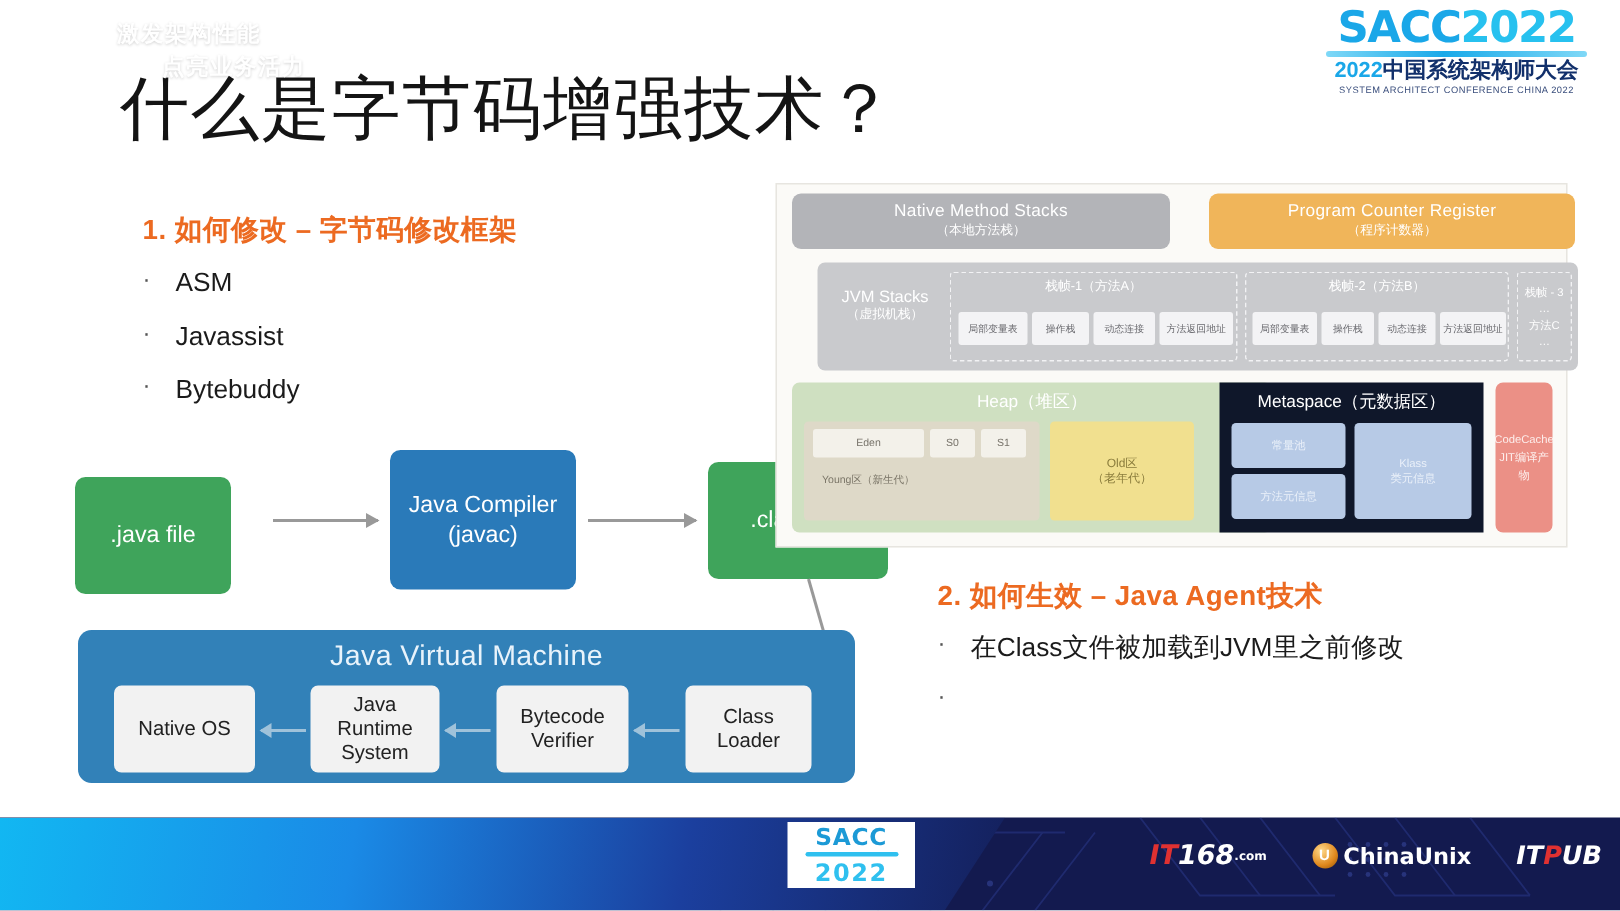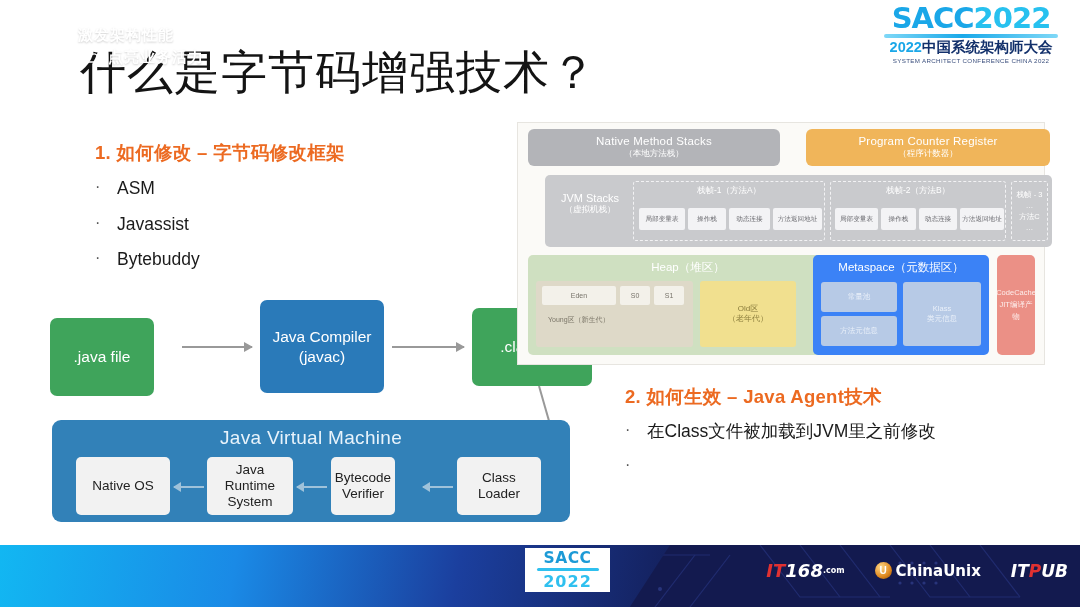--- a/index.html
+++ b/index.html
@@ -78,36 +78,36 @@
           display:flex; align-items:center; justify-content:center; text-align:center; }
   .heapwrap { position:absolute; background:#cfe0c1; border-radius:5px; }
   .heapwrap .htitle { text-align:center; color:#fff; font-size:11.5px; padding-top:5px; }
   .young { position:absolute; background:#ded9c8; border-radius:3px; }
   .ycell { position:absolute; background:#f3f1ea; border-radius:2px; color:#77736a; font-size:7px;
            display:flex; align-items:center; justify-content:center; }
   .ylabel { position:absolute; color:#7b7668; font-size:7px; }
   .old { position:absolute; background:#f1e08f; border-radius:3px; color:#8a7c3c; font-size:8px;
          display:flex; flex-direction:column; align-items:center; justify-content:center; text-align:center;
          line-height:1.3; }
-  .metawrap { position:absolute; background:#3b82f6; border-radius:5px; }
+  .metawrap { position:absolute; background:#0f172a; border-radius:0; }
   .metawrap .mtitle { text-align:center; color:#fff; font-size:11.5px; padding-top:5px; }
   .mcell { position:absolute; background:#b7cae6; border-radius:3px; color:#eaf0f9; font-size:7.5px;
            display:flex; flex-direction:column; align-items:center; justify-content:center; text-align:center;
            line-height:1.35; }
   .codecache { position:absolute; background:#eb9086; border-radius:5px; color:#fdeeec; font-size:7.5px;
                display:flex; flex-direction:column; align-items:center; justify-content:center;
                text-align:center; line-height:1.6; }
 
   
   .footer { position:absolute; left:0; bottom:0; width:1080px; height:62px; background:#131a4f; overflow:hidden; }
   .f-left { position:absolute; left:0; top:0; width:670px; height:62px;
             background: linear-gradient(100deg, #12b7f2 0%, #1a8ae6 35%, #1b3f9e 68%, #14205c 100%);
             clip-path: polygon(0 0, 100% 0, 94% 100%, 0 100%); }
   .f-circuit { position:absolute; right:0; top:0; width:620px; height:62px; opacity:.55; }
-  .f-slogan { position:absolute; left:78px; top:24px; color:#ffffff; font-weight:bold; font-size:15px;
+  .f-slogan { position:absolute; left:78px; top:12px; color:#ffffff; font-weight:bold; font-size:15px;
               line-height:1.45; letter-spacing:1px; text-shadow:0 1px 2px rgba(0,0,0,.18); }
   .f-slogan .ln2 { display:flex; align-items:center; gap:8px; }
   .badge { position:absolute; left:525px; top:548px; width:85px; height:44px; background:#fff;
            display:flex; flex-direction:column; align-items:center; justify-content:center; }
   .badge .b1 { color:#1c9ad6; font-weight:bold; font-size:15.5px; letter-spacing:0.5px;
                font-family:"DejaVu Sans",sans-serif; }
   .badge .bline { width:62px; height:3px; background:#2fc0ef; border-radius:2px; margin:1px 0; }
   .badge .b2 { color:#2fc0ef; font-weight:bold; font-size:16px; letter-spacing:1px;
                font-family:"DejaVu Sans",sans-serif; }
   .f-logos { position:absolute; right:12px; top:560px; display:flex; align-items:center; gap:30px; }
@@ -186,21 +186,21 @@
     <div class="jvmbox">
       <div class="jtitle">Java Virtual Machine</div>
       <div class="jcell" style="left:24px; top:37px; width:94px; height:58px;">Native OS</div>
       <div class="arrow-rl" style="left:122px; top:66px; width:30px;"></div>
       <div class="jcell" style="left:155px; top:37px; width:86px; height:58px; flex-direction:column;">
         <span>Java</span>
         <span>Runtime</span>
         <span>System</span>
       </div>
       <div class="arrow-rl" style="left:245px; top:66px; width:30px;"></div>
-      <div class="jcell" style="left:279px; top:37px; width:64px; height:58px; flex-direction:column;">
+      <div class="jcell" style="left:279px; top:37px; width:88px; height:58px; flex-direction:column;">
         <span>Bytecode</span>
         <span>Verifier</span>
       </div>
       <div class="arrow-rl" style="left:371px; top:66px; width:30px;"></div>
       <div class="jcell" style="left:405px; top:37px; width:84px; height:58px; flex-direction:column;">
         <span>Class</span>
         <span>Loader</span>
       </div>
     </div>
   </div>

